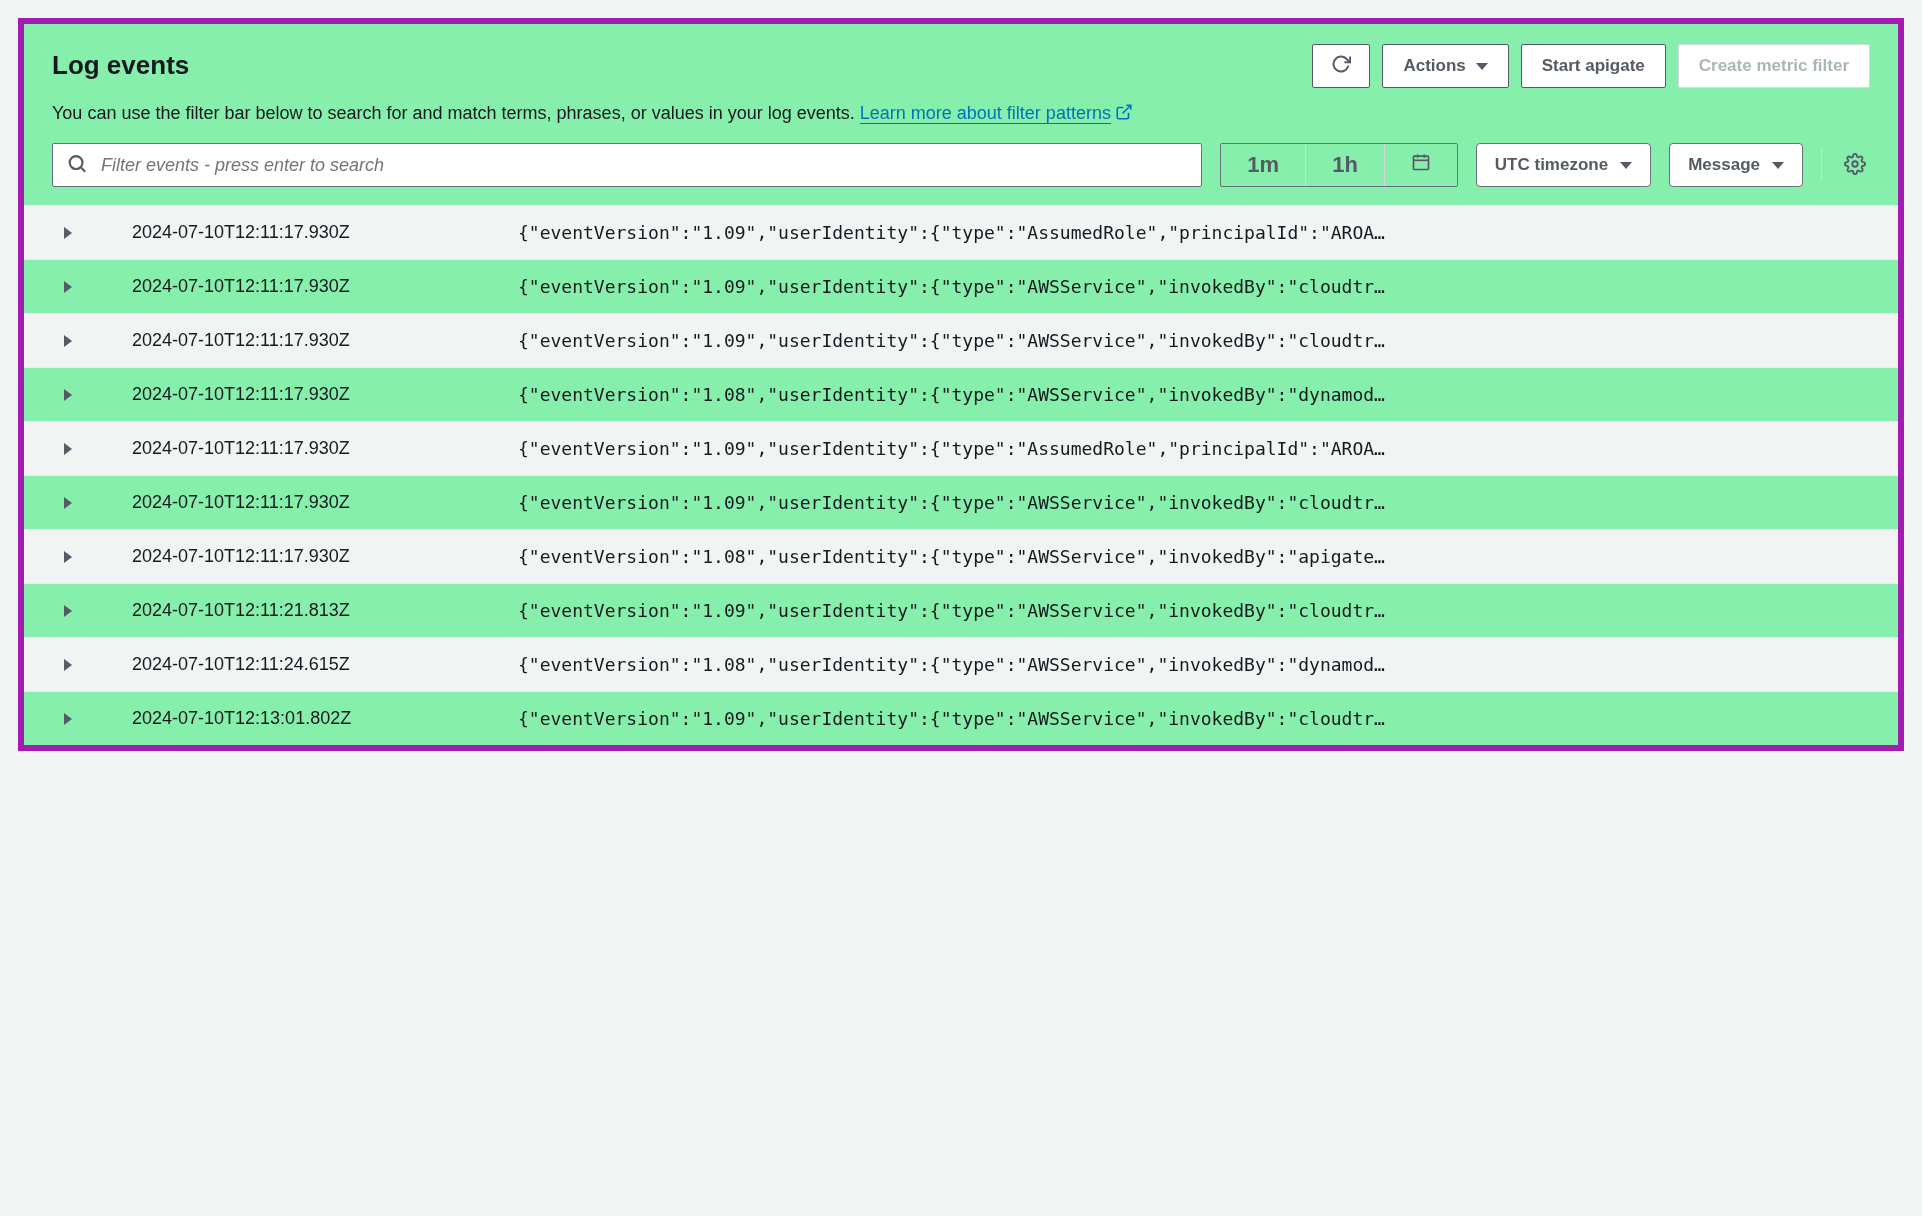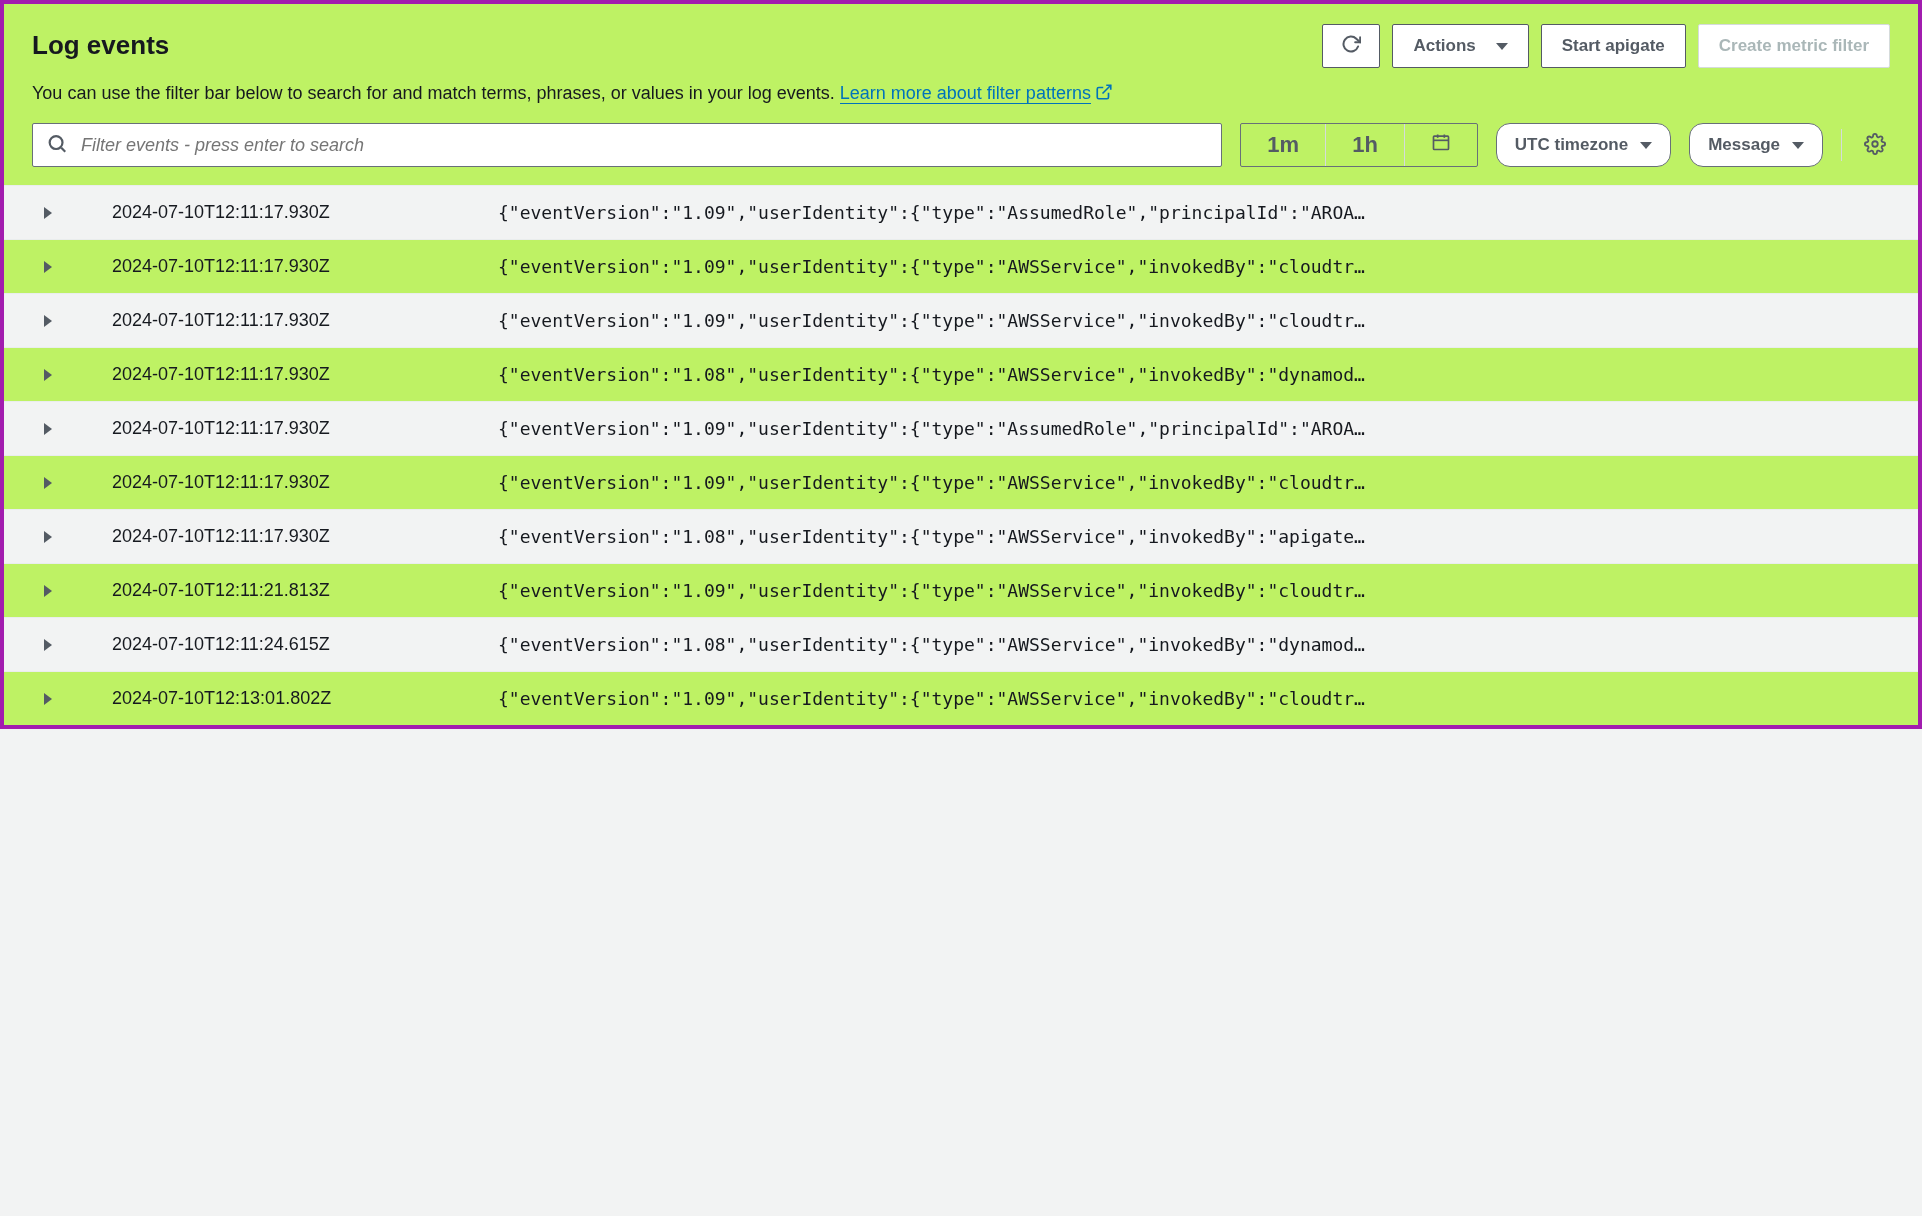--- a/index.html
+++ b/index.html
@@ -3,22 +3,23 @@
 <meta charset="utf-8">
 <style>
   * { box-sizing: border-box; margin: 0; padding: 0; }
   body {
     font-family: "Amazon Ember", "Helvetica Neue", Helvetica, Arial, sans-serif;
     background: #f2f3f3;
     color: #16191f;
     font-size: 14px;
   }
   .panel {
-    background: #bef264;
-    border: 4px solid #a21caf;
+    background: #86efac;
+    margin: 18px;
+    border: 6px solid #a21caf;
   }
   .header {
     padding: 20px 28px 16px 28px;
   }
   .header-top {
     display: flex;
     align-items: flex-start;
     justify-content: space-between;
     gap: 12px;
     margin-bottom: 12px;
@@ -38,21 +39,21 @@
     background: #fff;
     border: 1px solid #545b64;
     border-radius: 2px;
     padding: 8px 20px;
     font-size: 17px;
     font-weight: 700;
     color: #545b64;
     cursor: pointer;
     display: inline-flex;
     align-items: center;
-    gap: 20px;
+    gap: 10px;
     height: 44px;
   }
   .btn.icon-only { padding: 8px 18px; }
   .btn.disabled {
     color: #aab7b8;
     border-color: #d5dbdb;
     cursor: default;
   }
   .caret-down {
     width: 0; height: 0;
@@ -119,21 +120,21 @@
     display: flex;
     align-items: center;
     cursor: pointer;
     border-right: 1px solid #d5dbdb;
   }
   .seg-item:last-child { border-right: none; }
   .tz-btn, .display-btn {
     margin-left: 18px;
     height: 44px;
     border: 1px solid #687078;
-    border-radius: 14px;
+    border-radius: 4px;
     background: #fff;
     padding: 0 18px;
     font-size: 17px;
     font-weight: 700;
     color: #545b64;
     display: flex;
     align-items: center;
     gap: 12px;
     cursor: pointer;
   }

